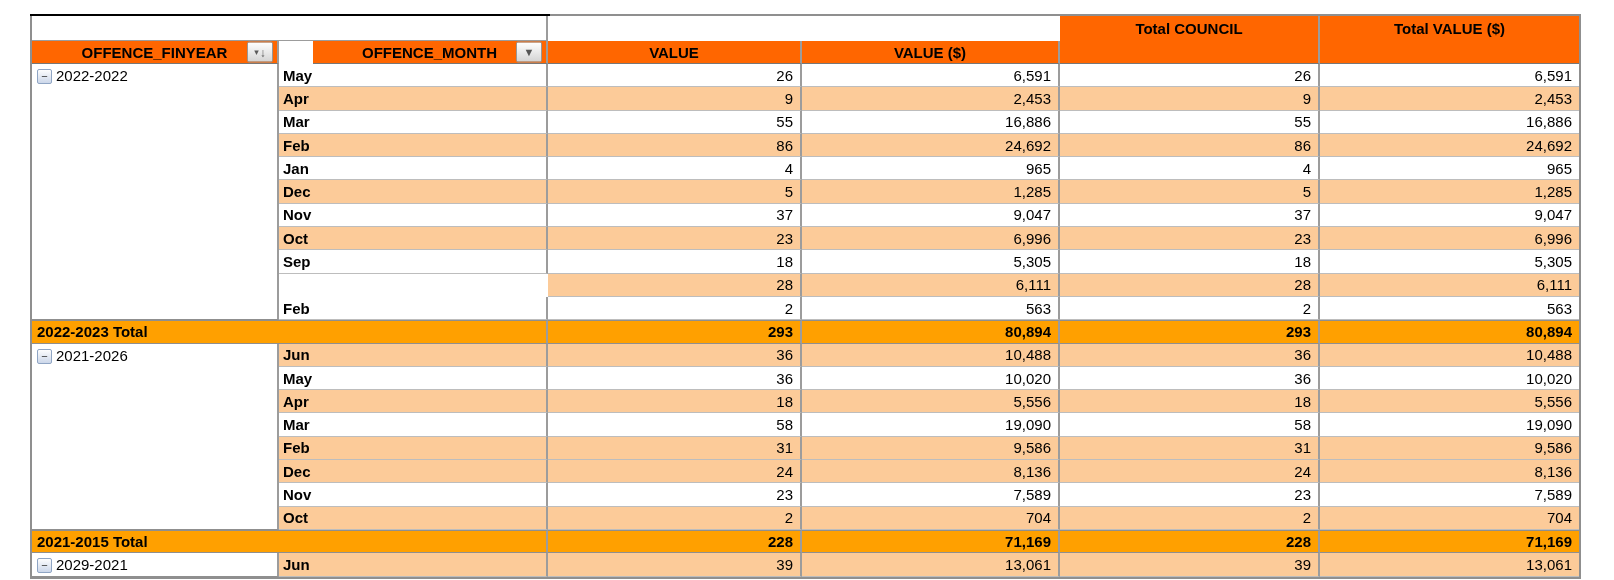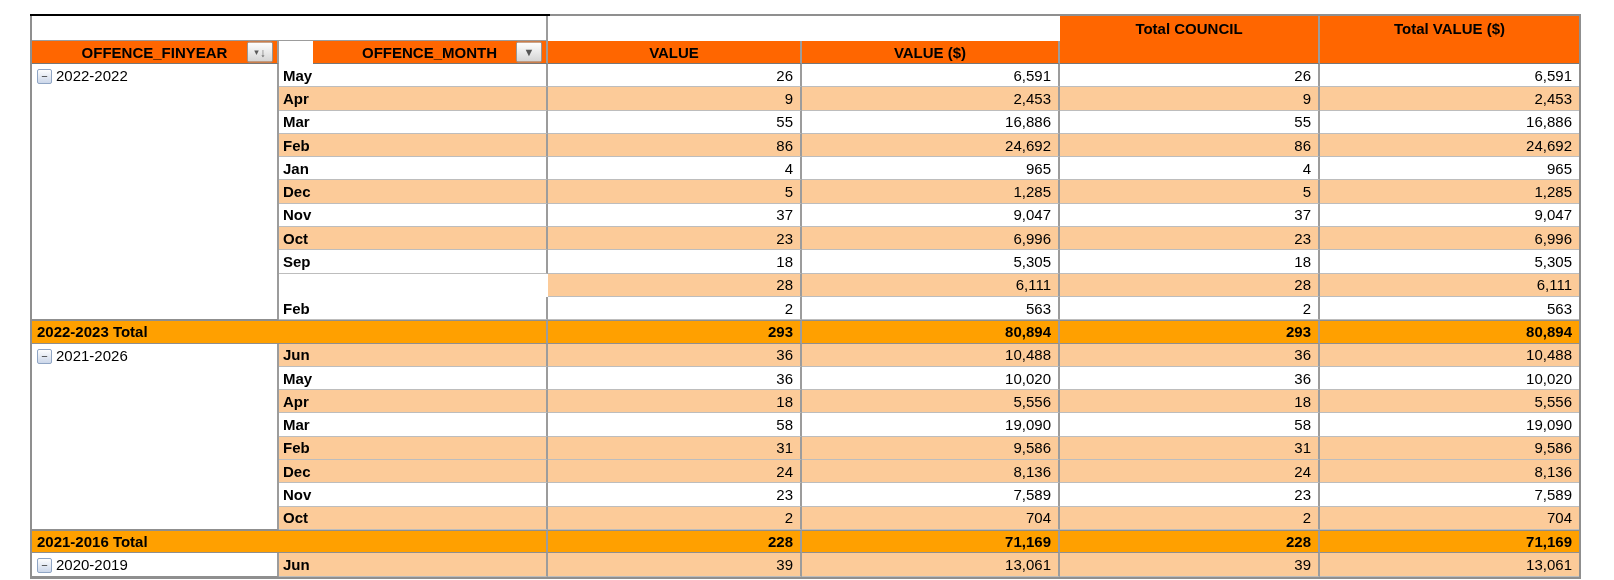--- a/index.html
+++ b/index.html
@@ -221,27 +221,27 @@
     <div class="cell month" style="grid-area: 21 / 2;">Nov</div>
     <div class="cell num" style="grid-area: 21 / 3;">23</div>
     <div class="cell num" style="grid-area: 21 / 4;">7,589</div>
     <div class="cell num" style="grid-area: 21 / 5;">23</div>
     <div class="cell num last" style="grid-area: 21 / 6;">7,589</div>
     <div class="cell month band" style="grid-area: 22 / 2;">Oct</div>
     <div class="cell num band" style="grid-area: 22 / 3;">2</div>
     <div class="cell num band" style="grid-area: 22 / 4;">704</div>
     <div class="cell num band" style="grid-area: 22 / 5;">2</div>
     <div class="cell num last band" style="grid-area: 22 / 6;">704</div>
-    <div class="cell total tlabel" style="grid-area: 23 / 1 / auto / 3;">2021-2016 Total</div>
+    <div class="cell total tlabel" style="grid-area: 23 / 1 / auto / 3;">2021-2015 Total</div>
     <div class="cell total num" style="grid-area: 23 / 3;">228</div>
     <div class="cell total num" style="grid-area: 23 / 4;">71,169</div>
     <div class="cell total num" style="grid-area: 23 / 5;">228</div>
     <div class="cell total num last" style="grid-area: 23 / 6;">71,169</div>
     <div class="cell year-cell" style="grid-area: 24 / 1 / 25;">
       <span class="collapse-btn">−</span>
-      <span>2020-2019</span>
+      <span>2029-2021</span>
     </div>
     <div class="cell month band" style="grid-area: 24 / 2;">Jun</div>
     <div class="cell num band" style="grid-area: 24 / 3;">39</div>
     <div class="cell num band" style="grid-area: 24 / 4;">13,061</div>
     <div class="cell num band" style="grid-area: 24 / 5;">39</div>
     <div class="cell num last band" style="grid-area: 24 / 6;">13,061</div>
   </div>
 
 </body></html>

